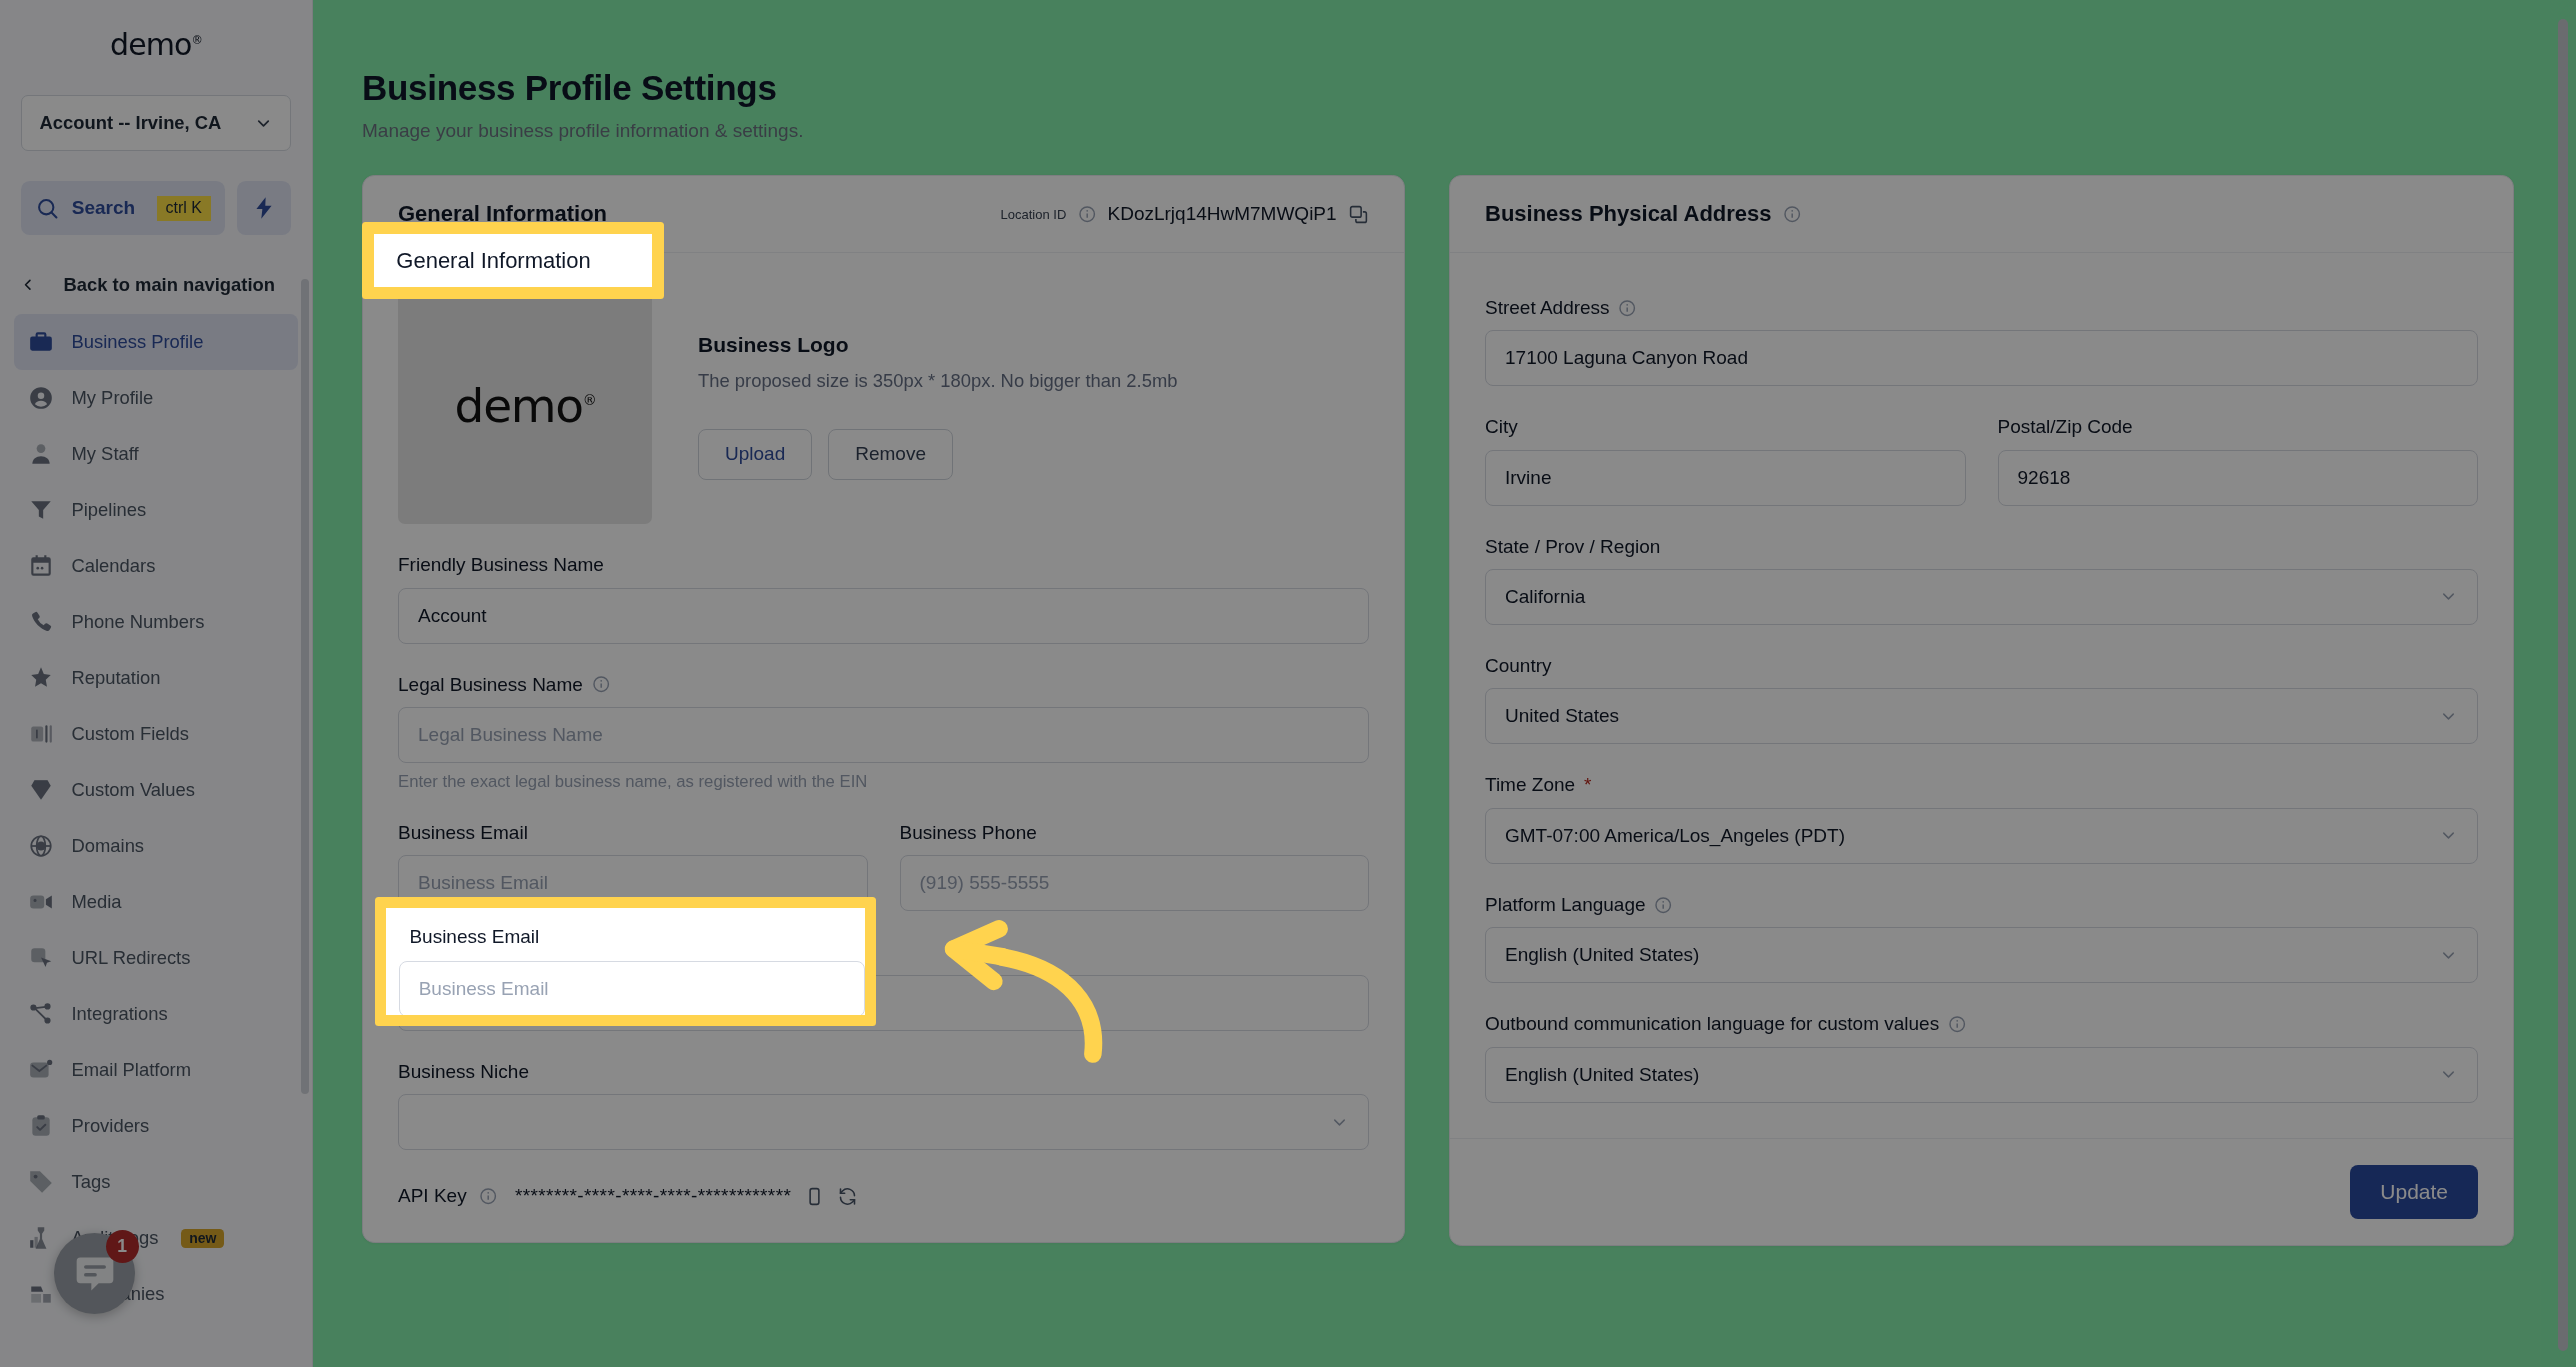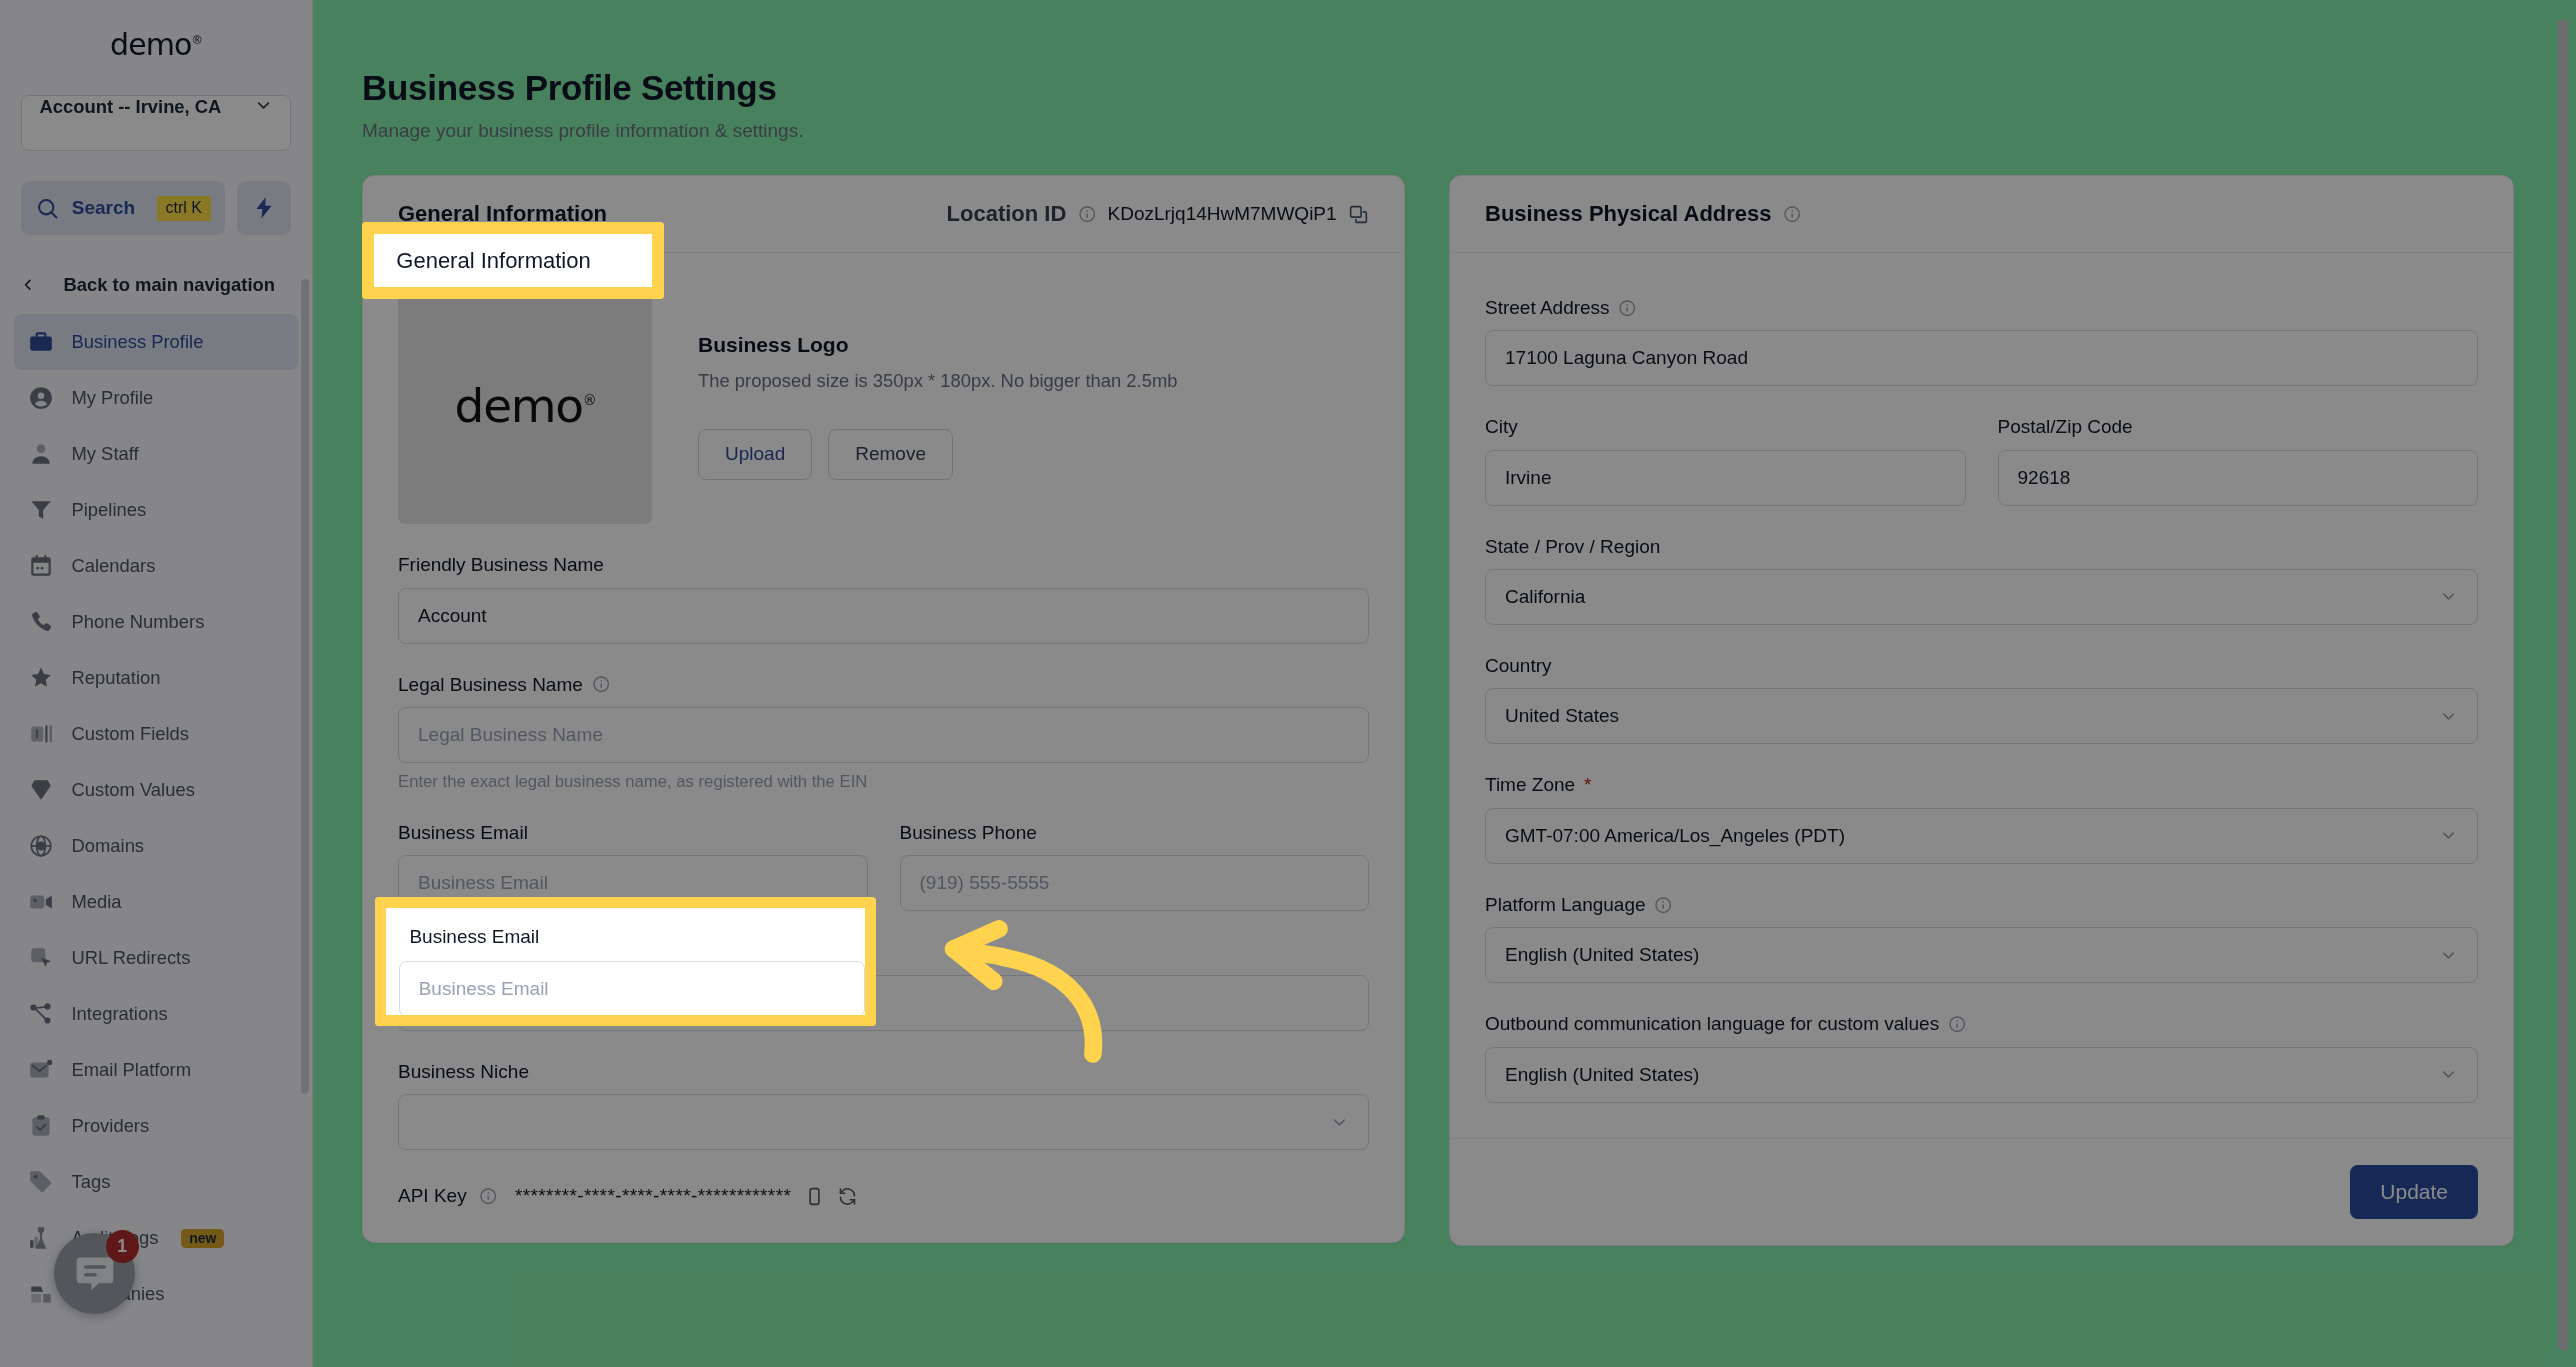--- a/index.html
+++ b/index.html
@@ -32,21 +32,21 @@
   }
   .brand-text {
     font-size: 30px; font-weight: 400; letter-spacing: -0.9px; color: #111827;
     font-family: "DejaVu Sans", sans-serif;
   }
   .brand-text sup { font-size: 11.4px; vertical-align: super; }
 
   .acct-select {
     margin: 7px 21px 0 21px; height: 56px;
     border: 0.9px solid #d6dae2; border-radius: 7px; background: #fff;
-    display: flex; align-items: flex-start; padding: 0 17.5px; gap: 7px;
+    display: flex; align-items: center; padding: 0 17.5px; gap: 7px;
   }
   .acct-select .lbl { font-size: 18.4px; font-weight: 700; color: #1f2937; flex: 1; white-space: nowrap; }
   .chev { width: 19px; height: 19px; flex: none; color: #374151; }
 
   .search-row { display: flex; gap: 12.3px; margin: 30px 21px 0 21px; }
   .search-box {
     flex: 1; height: 54px; background: #dfe3f3; border-radius: 8.8px;
     display: flex; align-items: center; padding: 0 14px; gap: 12.3px;
   }
   .search-ico { width: 24.5px; height: 24.5px; color: #2f4c9b; flex: none; }
@@ -121,21 +121,21 @@
   }
   .card-left { width: 1043px; }
   .card-right { width: 1065px; }
 
   .card-head {
     height: 77px; display: flex; align-items: center;
     padding: 0 35px; border-bottom: 0.9px solid #eceef2;
   }
   .card-title { font-size: 22px; font-weight: 700; color: #101828; }
   .head-right { margin-left: auto; display: flex; align-items: center; gap: 11.4px; }
-  .loc-lbl { font-size: 22px; color: #374151; font-weight: bold; }
+  .loc-lbl { font-size: 13px; color: #374151; }
   .info-ico { width: 18.4px; height: 18.4px; color: #98a2b3; flex: none; }
   .loc-val { font-size: 19px; color: #101828; }
   .copy-ico { width: 21px; height: 21px; color: #475467; flex: none; }
 
   .card-body { padding: 33px 35px 35px 35px; }
 
   .logo-row { display: flex; gap: 46px; align-items: flex-start; }
   .logo-box {
     width: 254px; height: 238px; background: #e6e6e6; border-radius: 7px;
     display: flex; align-items: center; justify-content: center;

